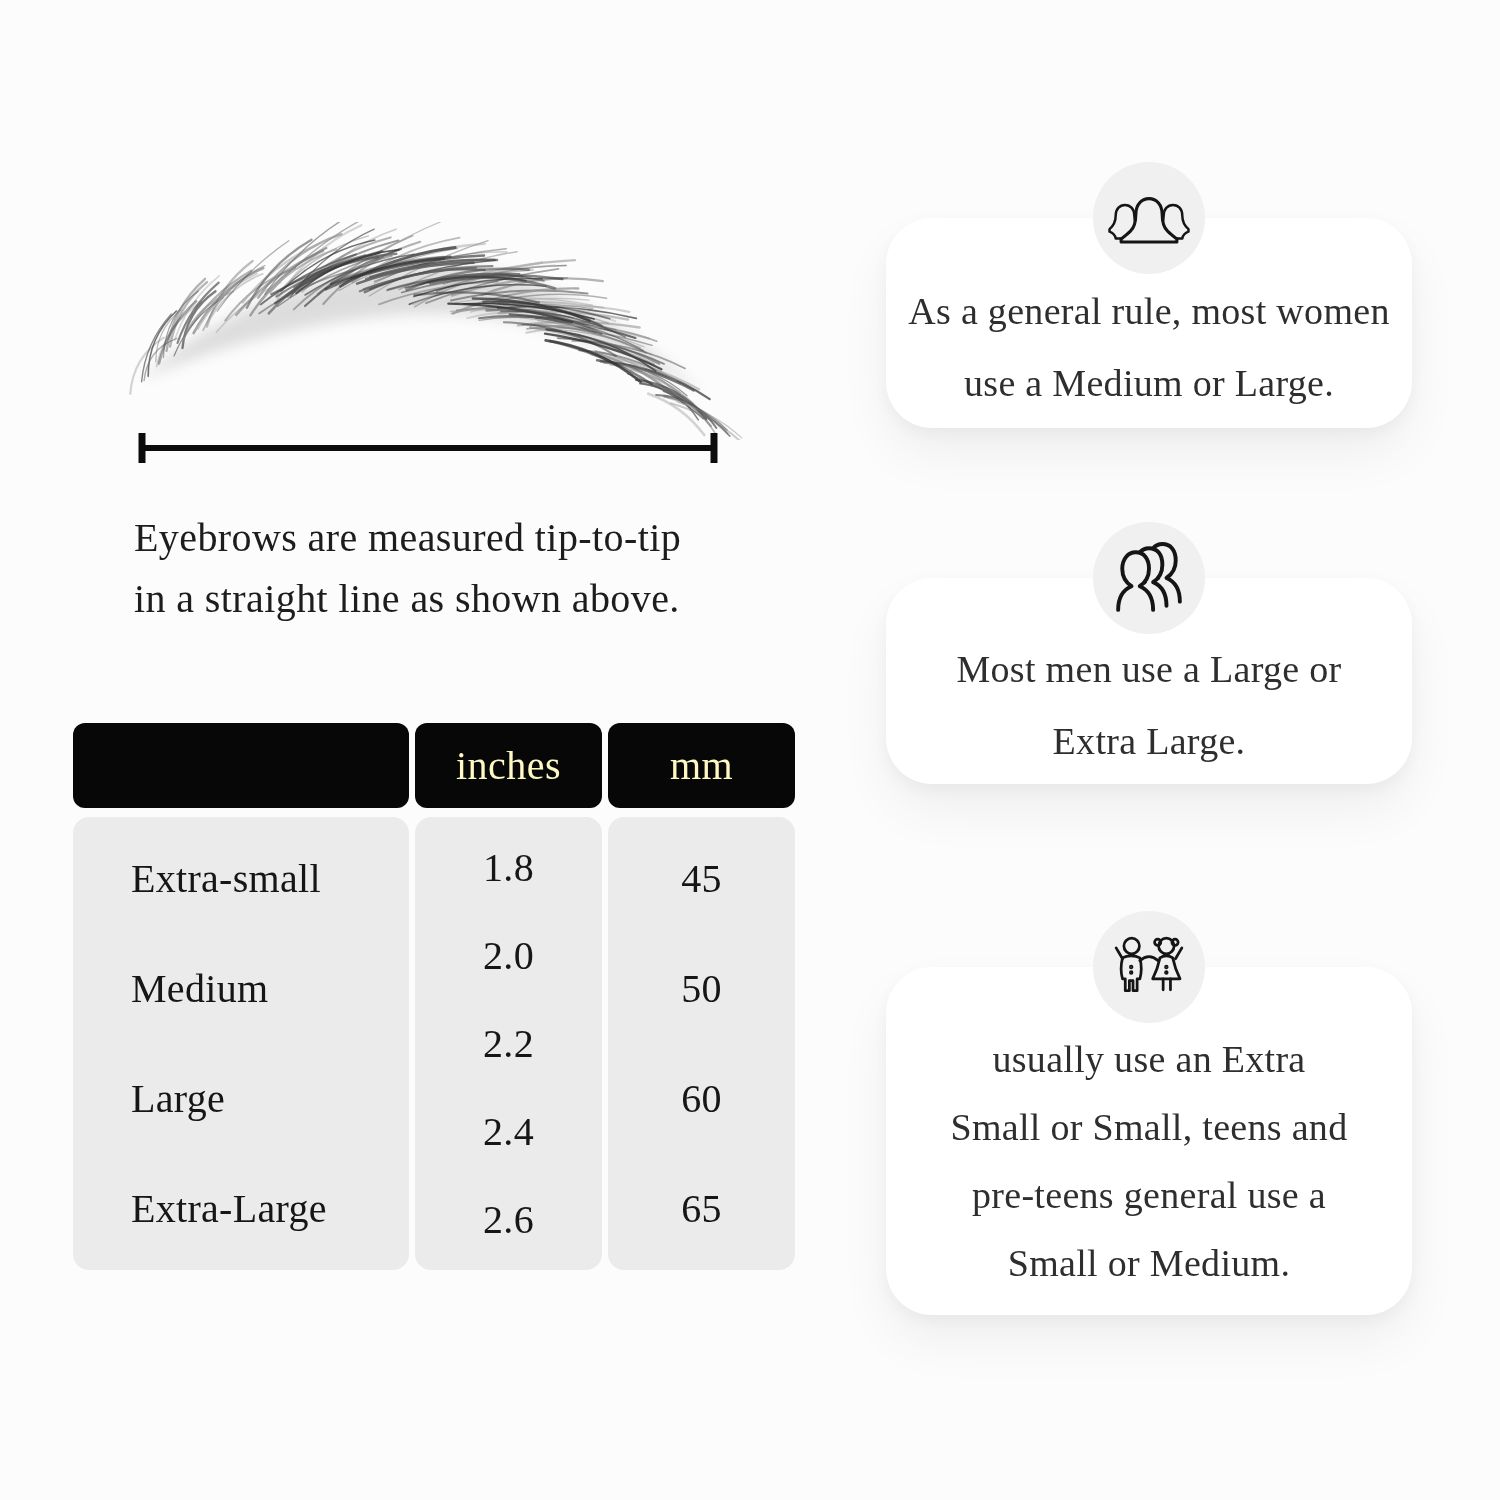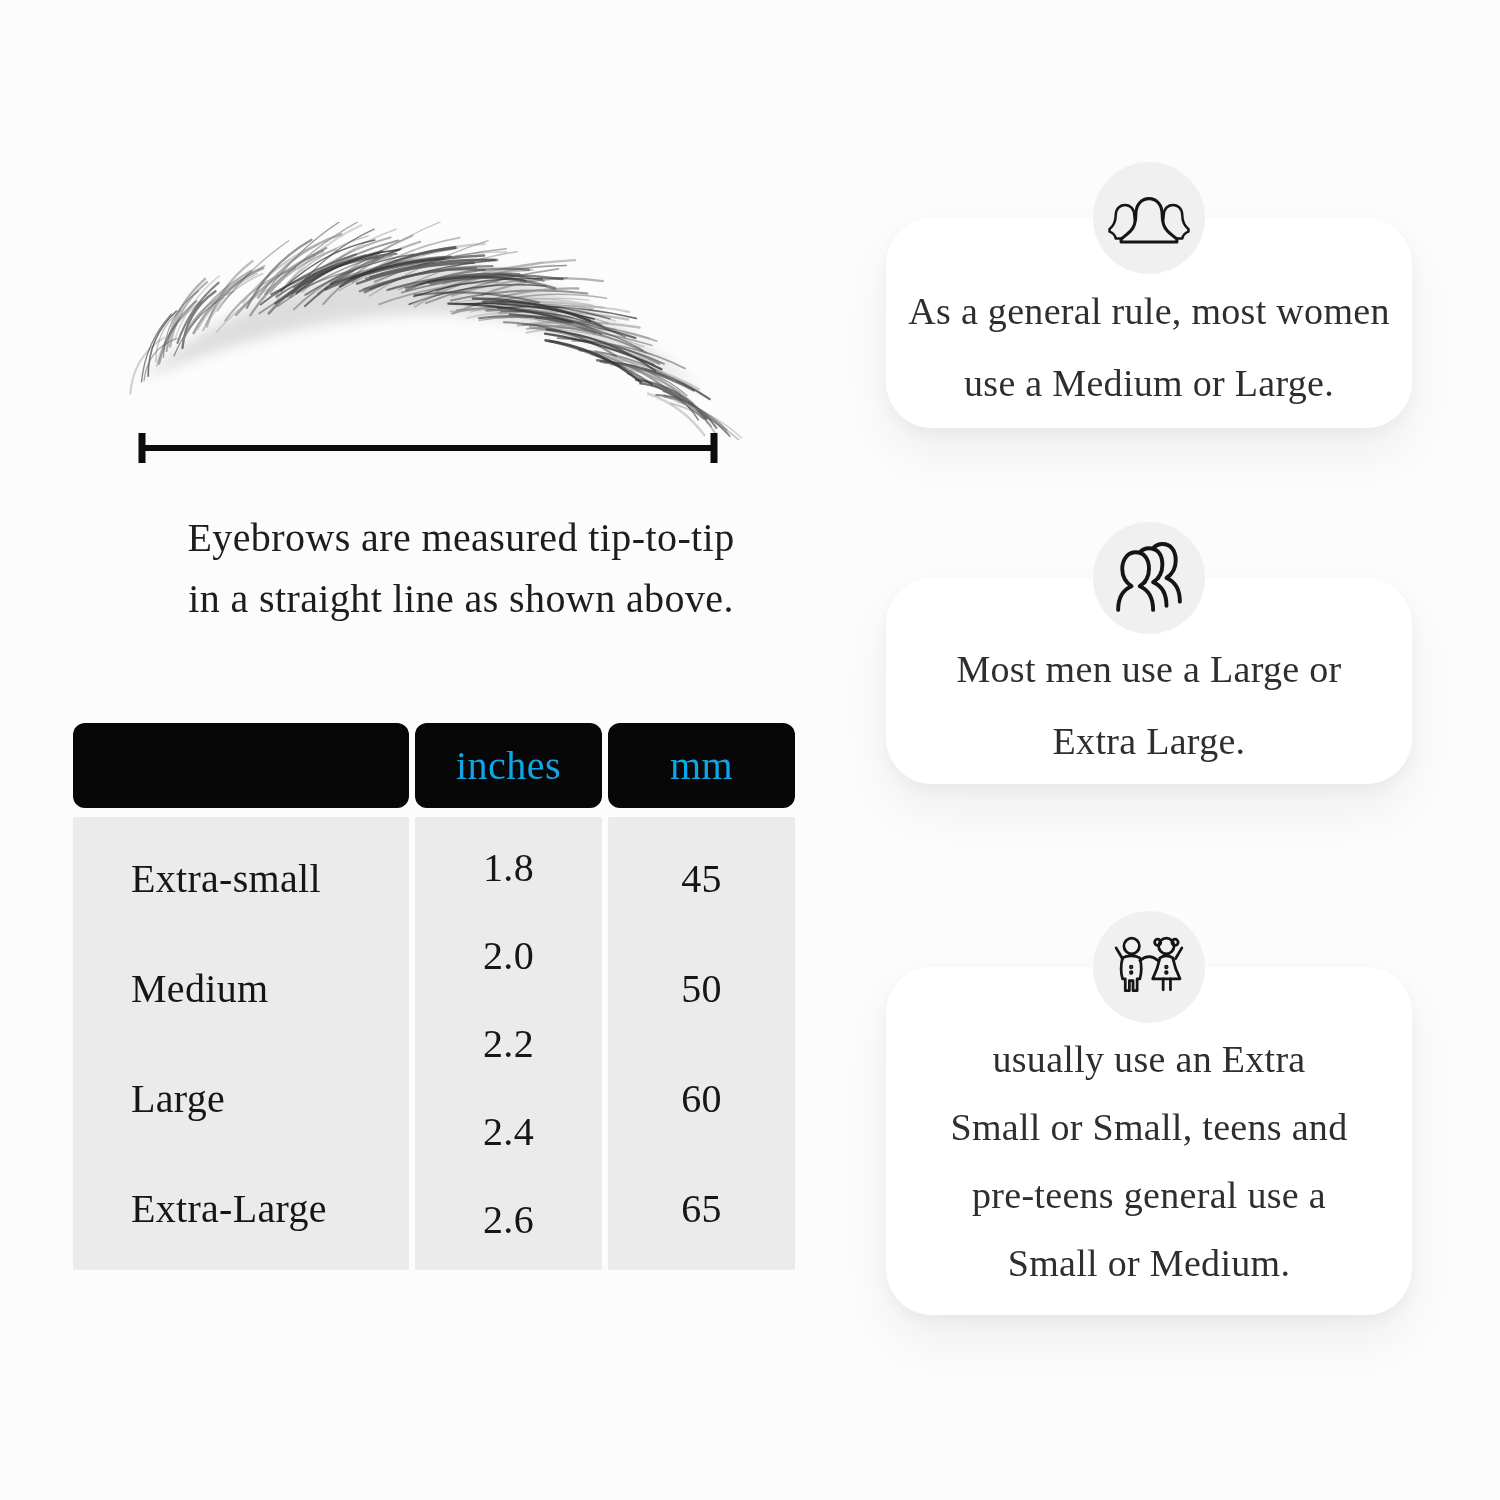--- a/index.html
+++ b/index.html
@@ -4,33 +4,33 @@
 <style>
   html,body{margin:0;padding:0;}
   body{
     width:1500px;height:1500px;position:relative;overflow:hidden;
     background:#fcfcfc;
     font-family:"Liberation Serif", serif;
   }
   
   #brow-svg{position:absolute;left:112px;top:222px;width:632px;height:218px;}
   #measure-svg{position:absolute;left:136px;top:430px;width:584px;height:36px;}
-  .caption{position:absolute;left:141px;top:507px;width:640px;text-align:center;}
+  .caption{position:absolute;left:134px;top:507px;width:640px;}
   .caption-line{font-size:40px;line-height:61px;color:#1d1d1d;white-space:nowrap;letter-spacing:.4px;}
   
   .size-table{position:absolute;left:73px;top:723px;width:722px;}
   .thead,.tbody{display:grid;grid-template-columns:336px 187px 187px;gap:6px;}
   .th{
-    height:85px;background:#070707;border-radius:12px;color:#0ea5e9;
+    height:85px;background:#070707;border-radius:12px;color:#fef9c3;
     display:flex;align-items:center;justify-content:center;
     font-size:40px;letter-spacing:.5px;
   }
   .tbody{margin-top:9px;}
   .tcol{
-    background:#ebebeb;border-radius:2px;height:453px;
+    background:#ebebeb;border-radius:16px;height:453px;
     display:flex;flex-direction:column;box-sizing:border-box;padding:6px 0;
   }
   .tcell{flex:1;display:flex;align-items:center;justify-content:center;
     font-size:40px;color:#161616;letter-spacing:.3px;}
   .tcol-labels .tcell{justify-content:flex-start;padding-left:58px;}
   
   .card{
     position:absolute;left:886px;width:526px;background:#ffffff;border-radius:46px;
     box-shadow:0 6px 16px rgba(0,0,0,.04), 0 26px 52px rgba(0,0,0,.055);
     display:flex;flex-direction:column;justify-content:center;align-items:center;

